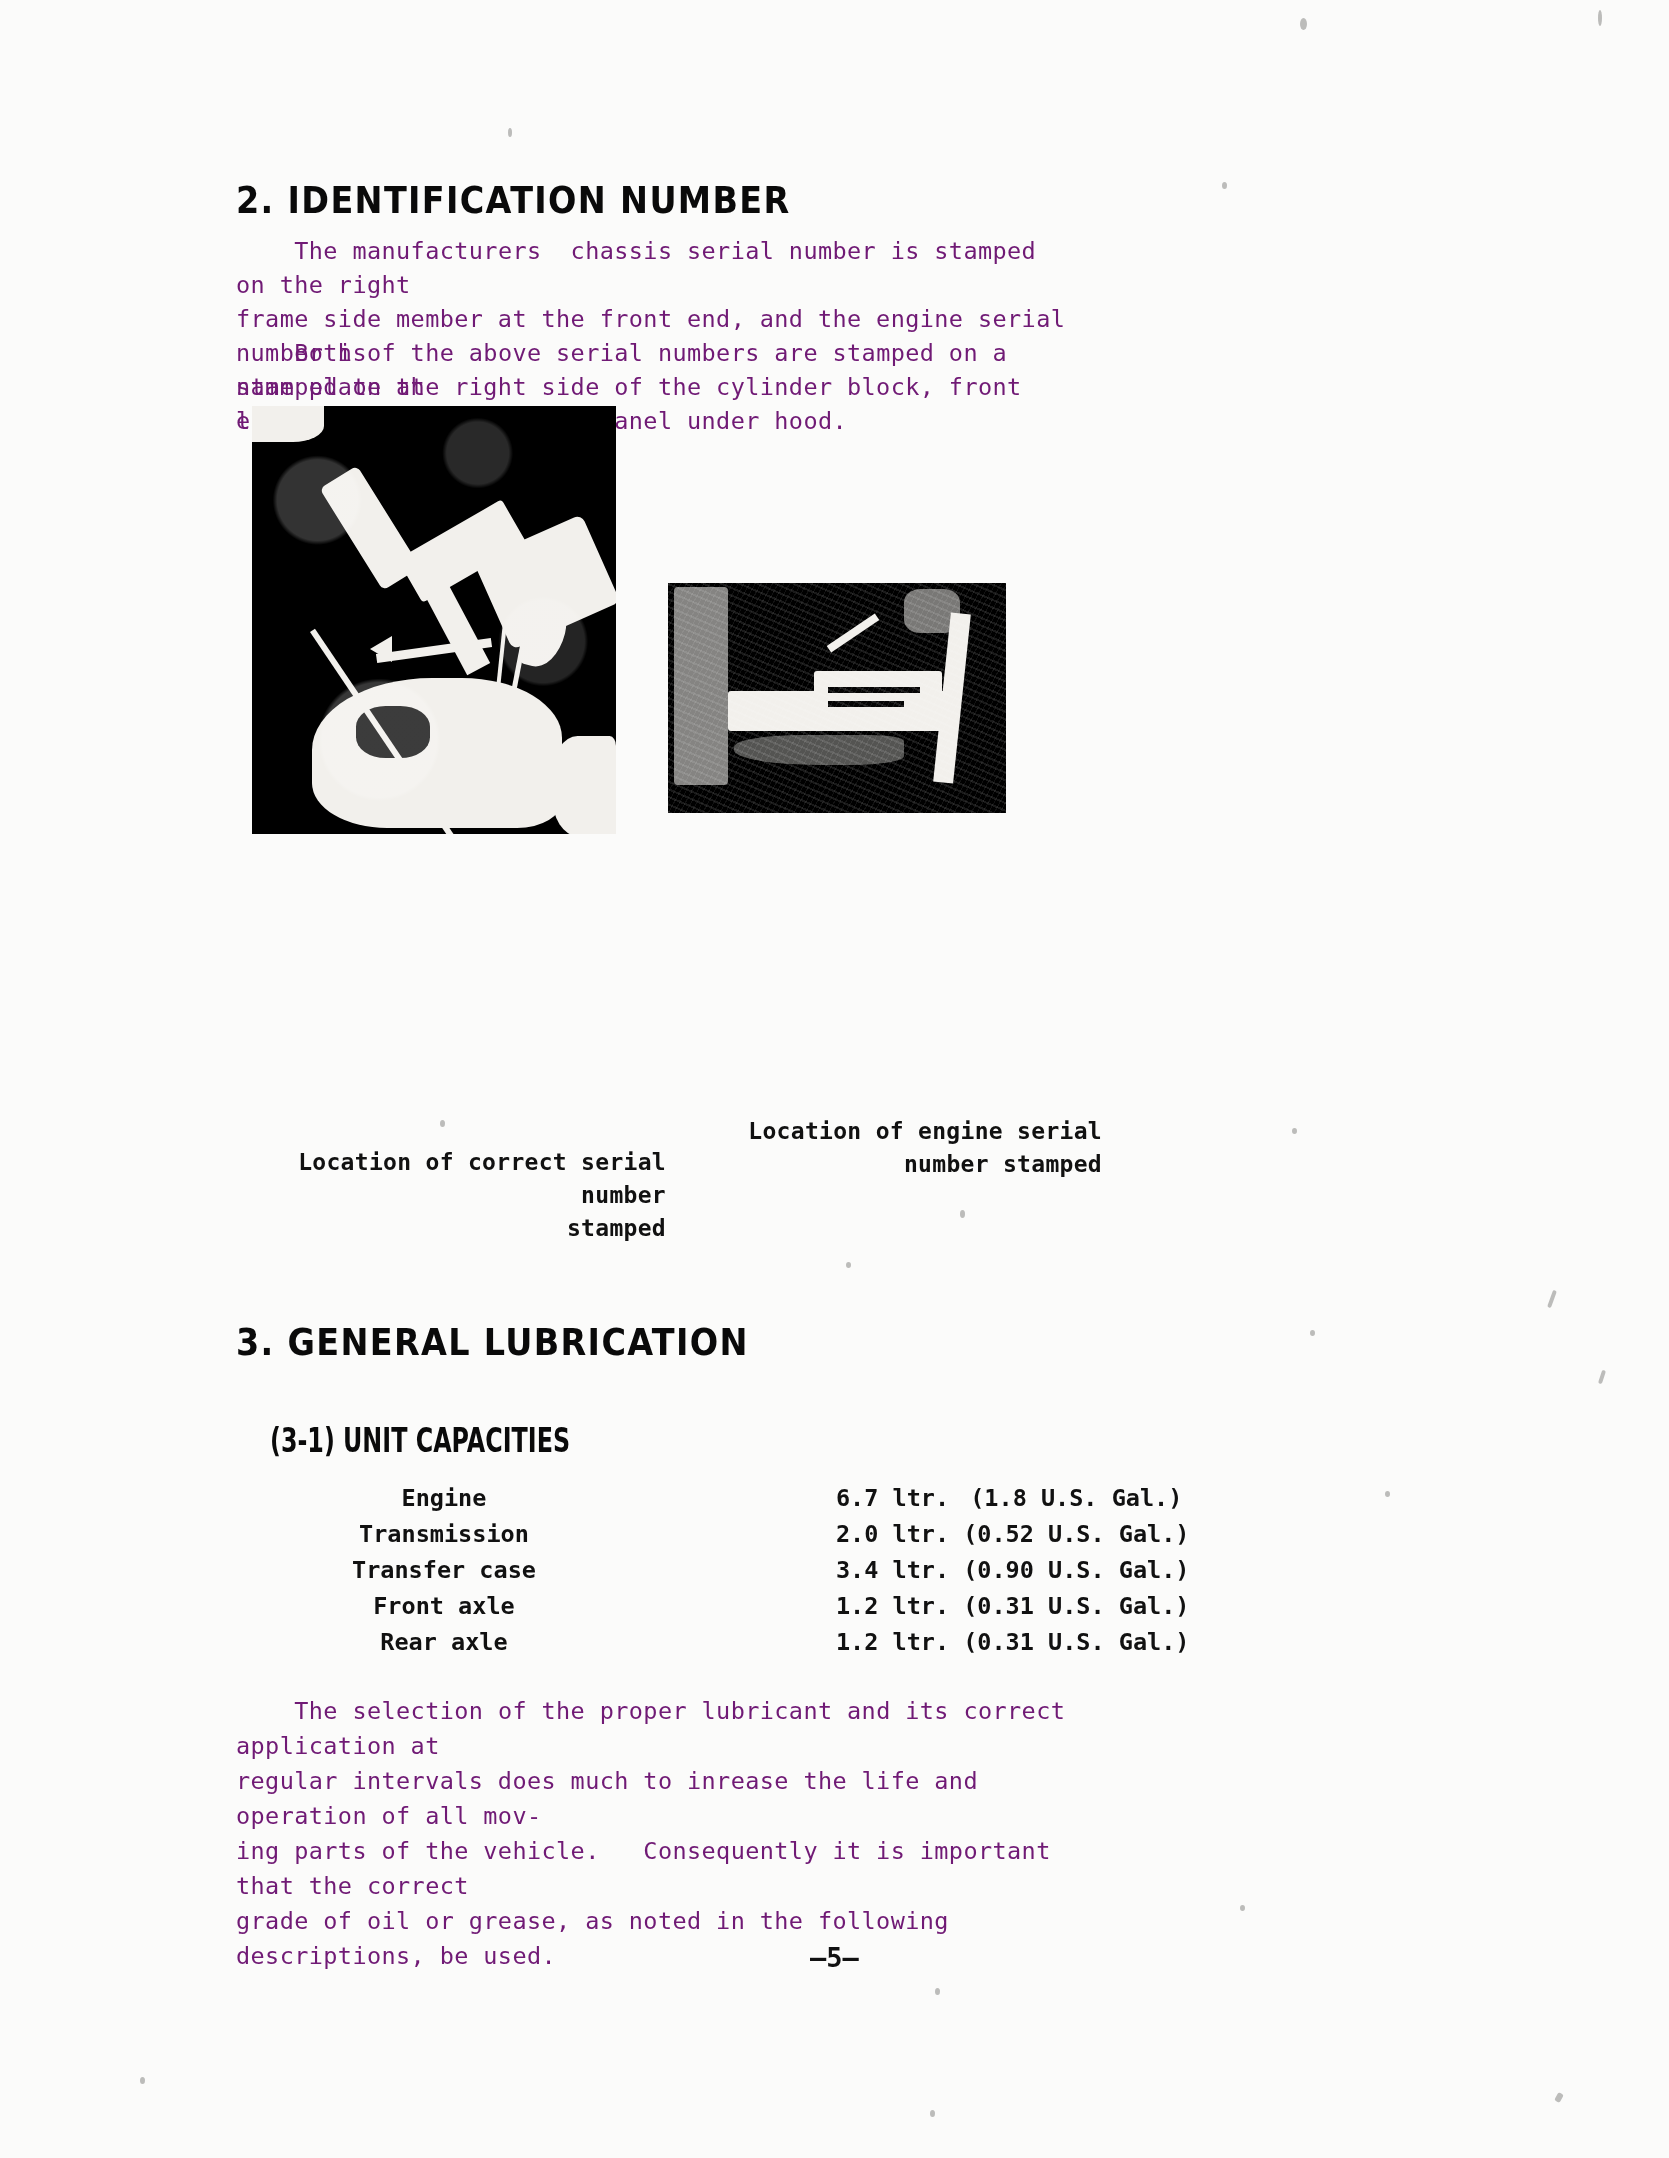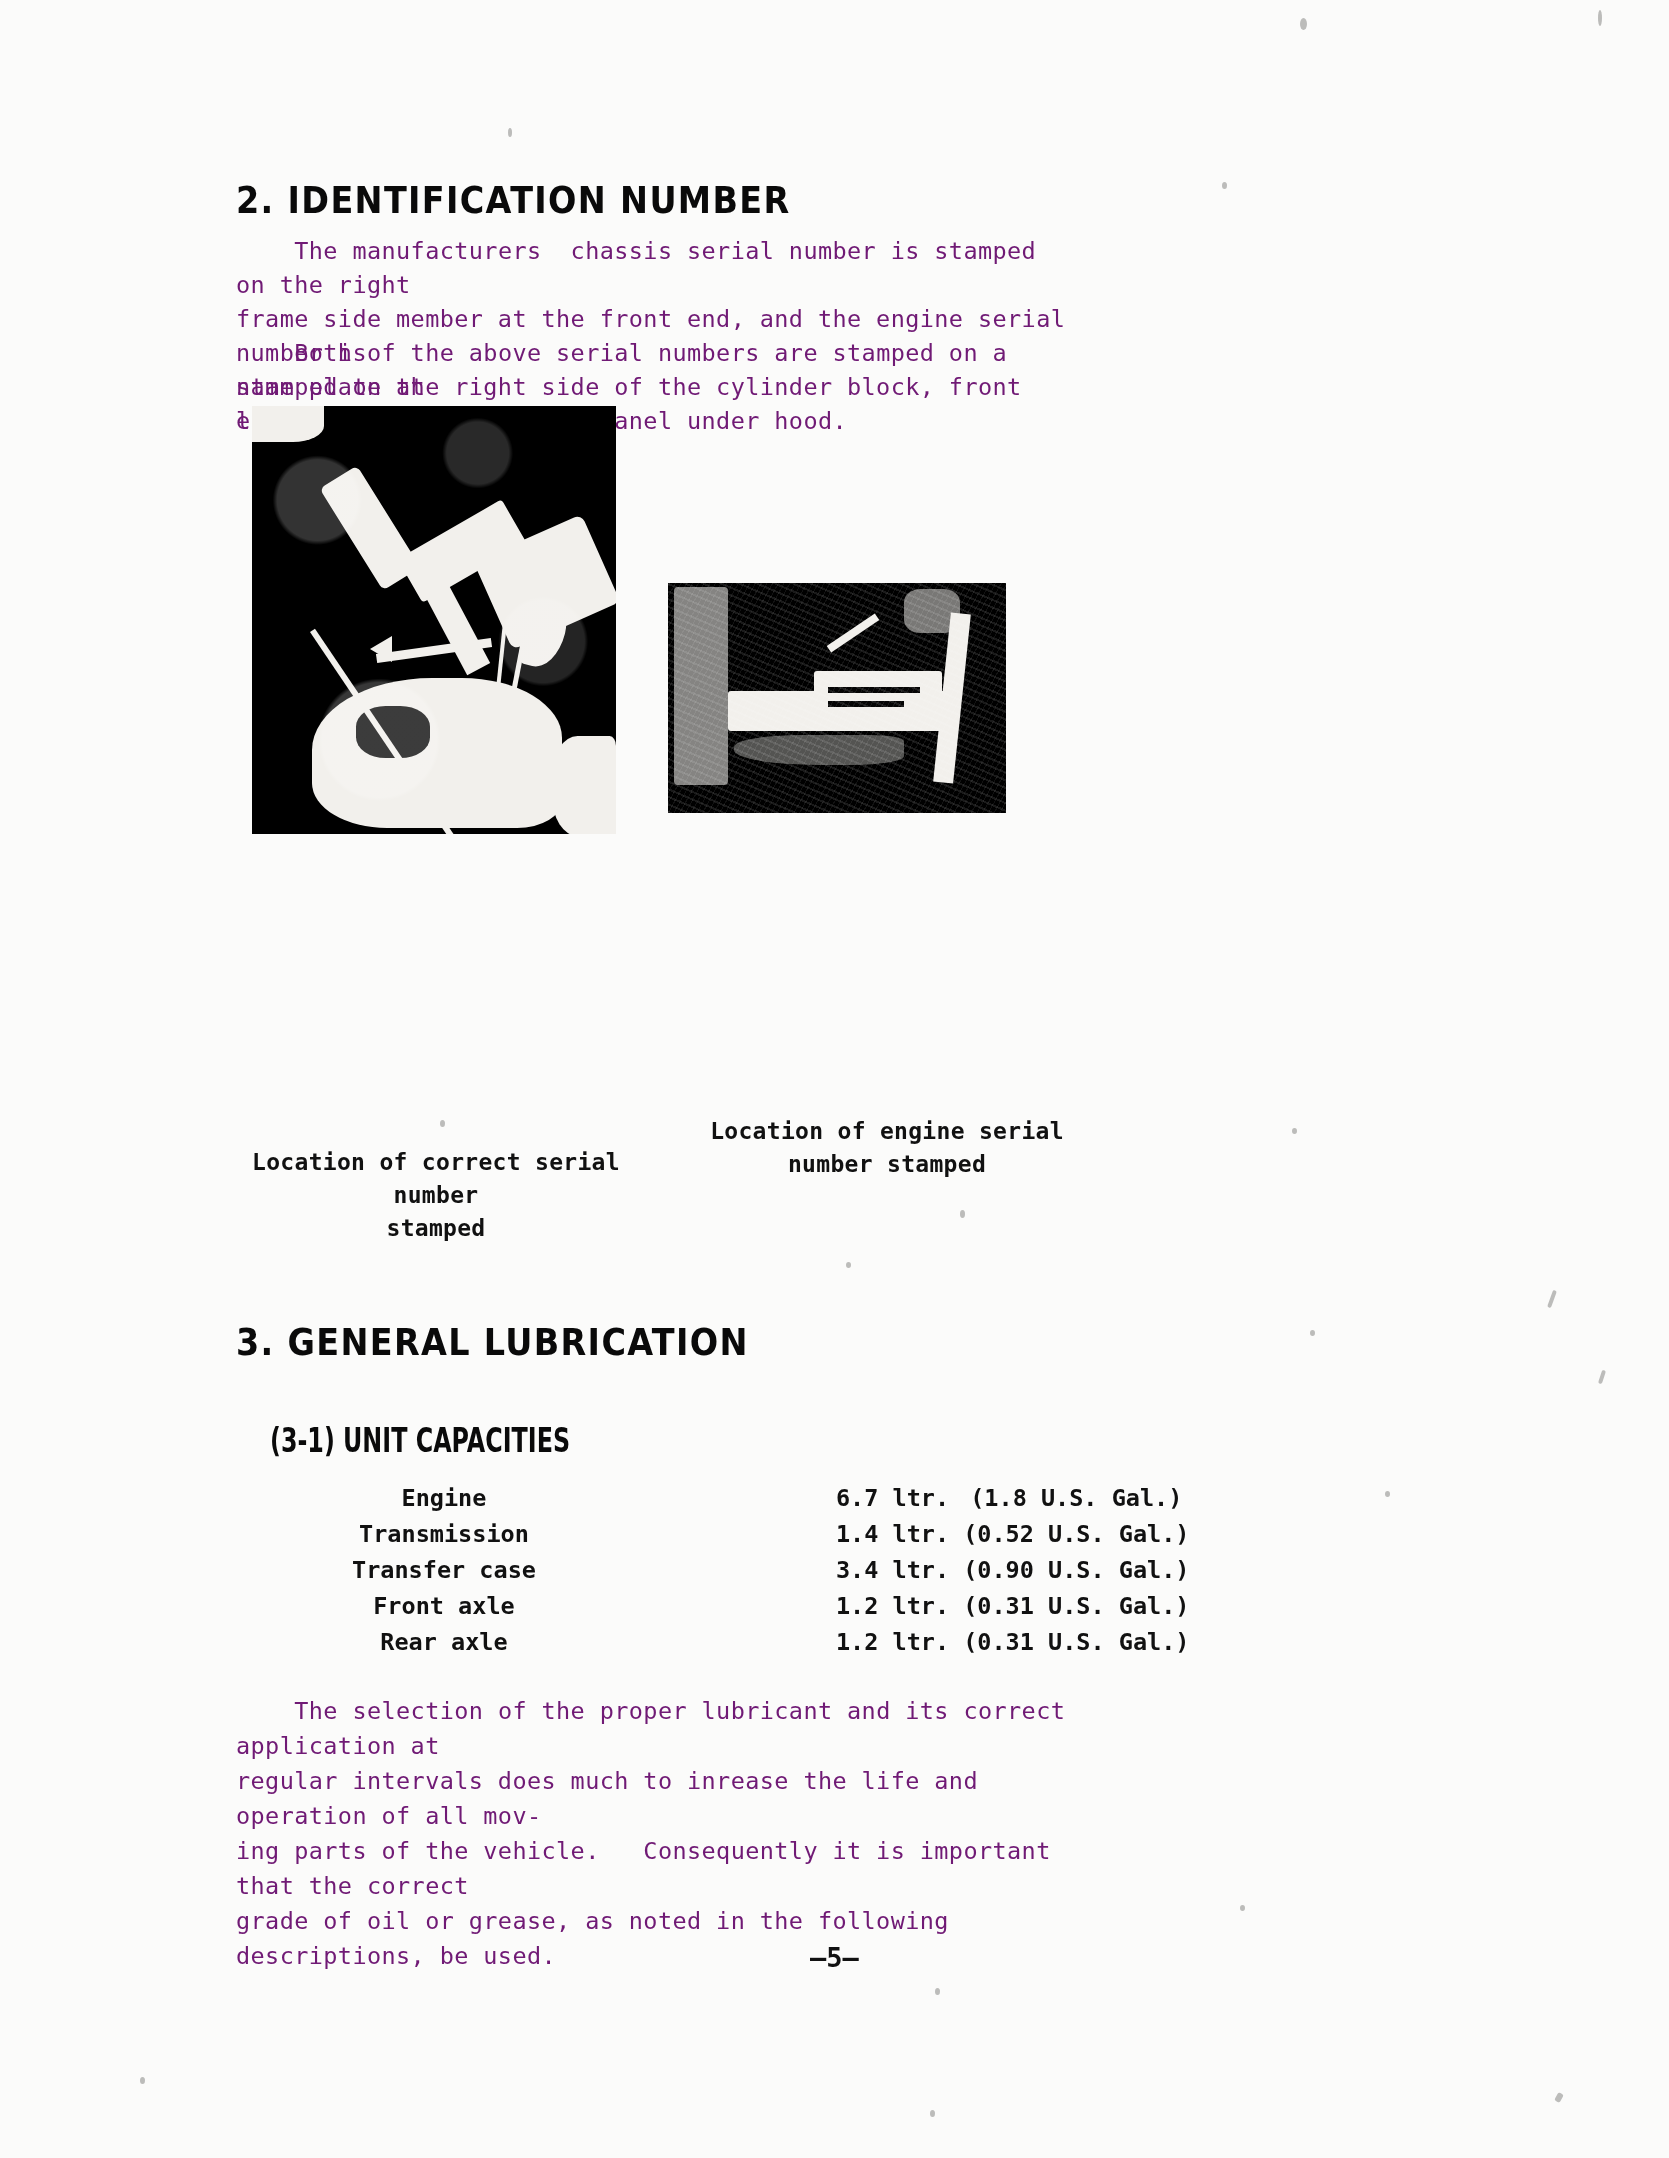--- a/index.html
+++ b/index.html
@@ -73,21 +73,21 @@
   .tw.para { white-space: pre-wrap; }
 
   .caption {
     position: absolute;
     font-family: "DejaVu Sans Mono", "Liberation Mono", monospace;
     font-size: 23px;
     line-height: 33px;
     letter-spacing: 0.3px;
     font-weight: 600;
     color: #111111;
-    text-align: center;
+    text-align: right;
     white-space: pre-line;
   }
 
   
   .cap-table {
     position: absolute;
     font-family: "DejaVu Sans Mono", "Liberation Mono", monospace;
     font-size: 23.5px;
     font-weight: 600;
     color: #111111;
@@ -225,21 +225,21 @@
 
     <table class="cap-table" style="left:352px; top:1482px;">
       <tbody>
         <tr>
           <td class="cap-name">Engine</td>
           <td class="cap-metric">6.7 ltr.</td>
           <td class="cap-imp">(1.8 U.S. Gal.)</td>
         </tr>
         <tr>
           <td class="cap-name">Transmission</td>
-          <td class="cap-metric">1.4 ltr.</td>
+          <td class="cap-metric">2.0 ltr.</td>
           <td class="cap-imp">(0.52 U.S. Gal.)</td>
         </tr>
         <tr>
           <td class="cap-name">Transfer case</td>
           <td class="cap-metric">3.4 ltr.</td>
           <td class="cap-imp">(0.90 U.S. Gal.)</td>
         </tr>
         <tr>
           <td class="cap-name">Front axle</td>
           <td class="cap-metric">1.2 ltr.</td>

